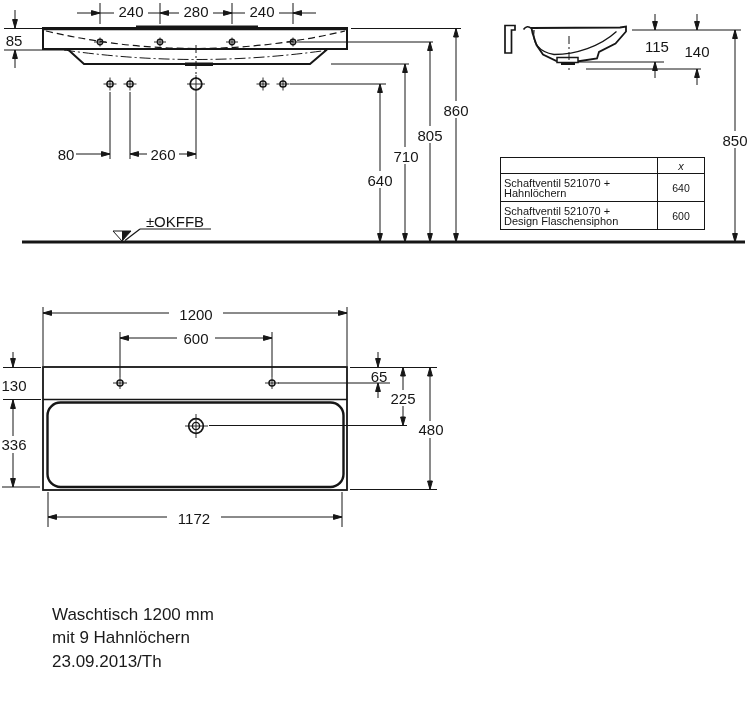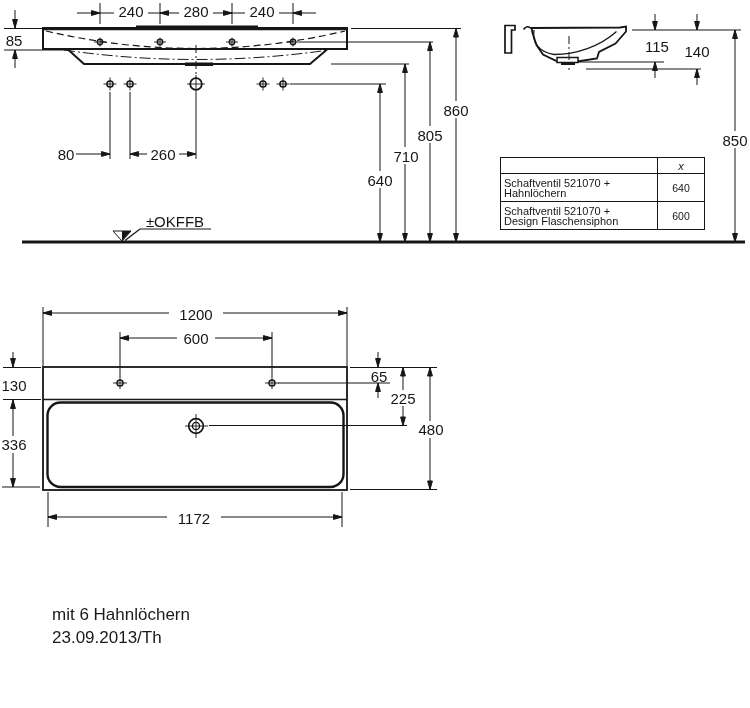--- a/index.html
+++ b/index.html
@@ -302,16 +302,17 @@
       <span>Schaftventil 521070 +</span><br>
       <span>Design Flaschensiphon</span>
     </td>
     <td class="valcol">600</td>
   </tr>
 </tbody>
     </table>
 
 
 <div id="title-block">
-  <div>mit 6 Hahnlöchern</div>
+  <div>Waschtisch 1200 mm</div>
+  <div>mit 9 Hahnlöchern</div>
   <div>23.09.2013/Th</div>
 </div>
 </div>
 
 </body></html>

